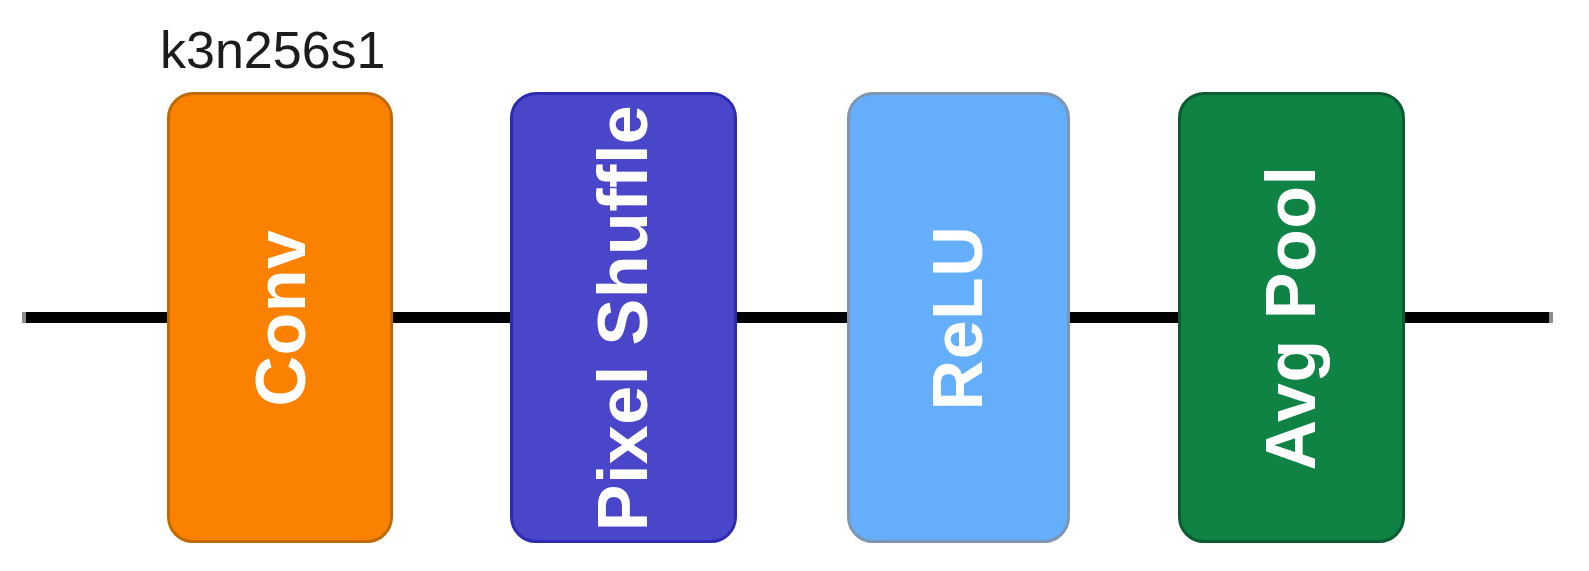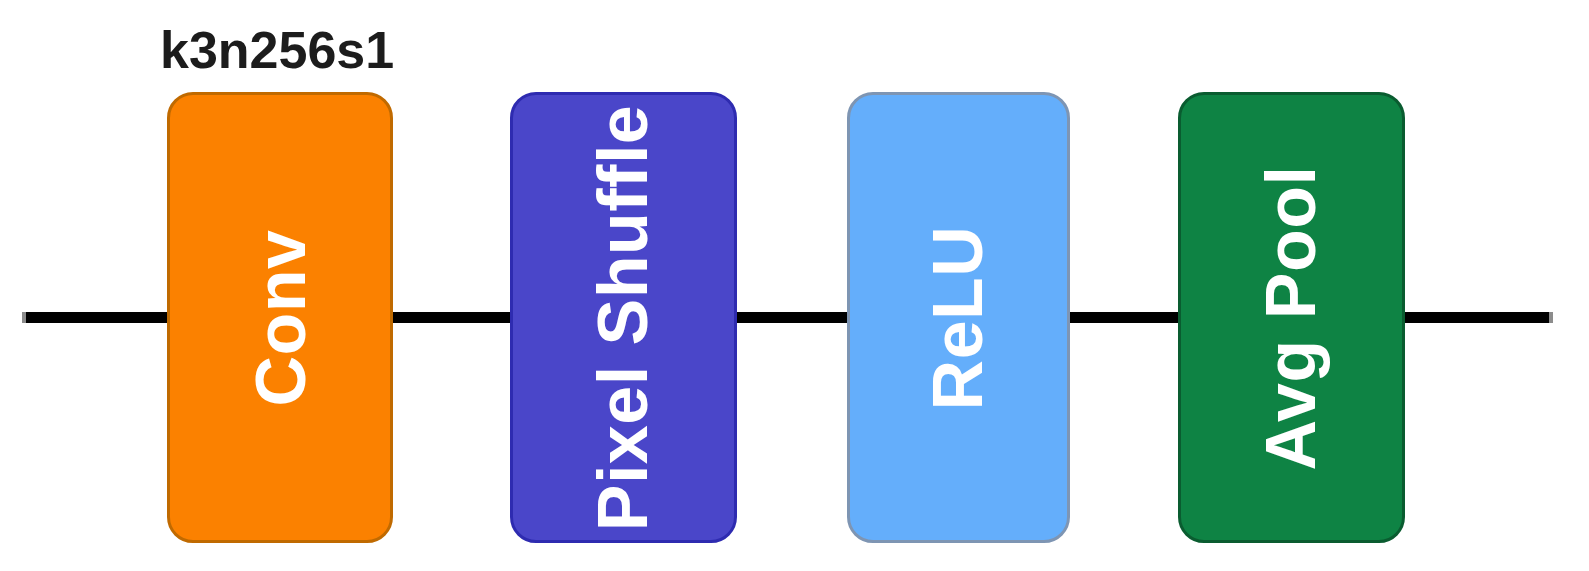--- a/index.html
+++ b/index.html
@@ -33,21 +33,21 @@
     background: #8c8c8c;
   }
   .flow-line::before { left: 0; }
   .flow-line::after  { right: 0; }
   .annotation {
     position: absolute;
     left: 160px;
     top: 24px;
     font-size: 52px;
     line-height: 52px;
-    font-weight: 700;
+    font-weight: 400;
     color: #1c1c1c;
     white-space: nowrap;
   }
   .block {
     position: absolute;
     top: 92px;
     height: 451px;
     box-sizing: border-box;
     border-radius: 26px;
     border: 3px solid transparent;

